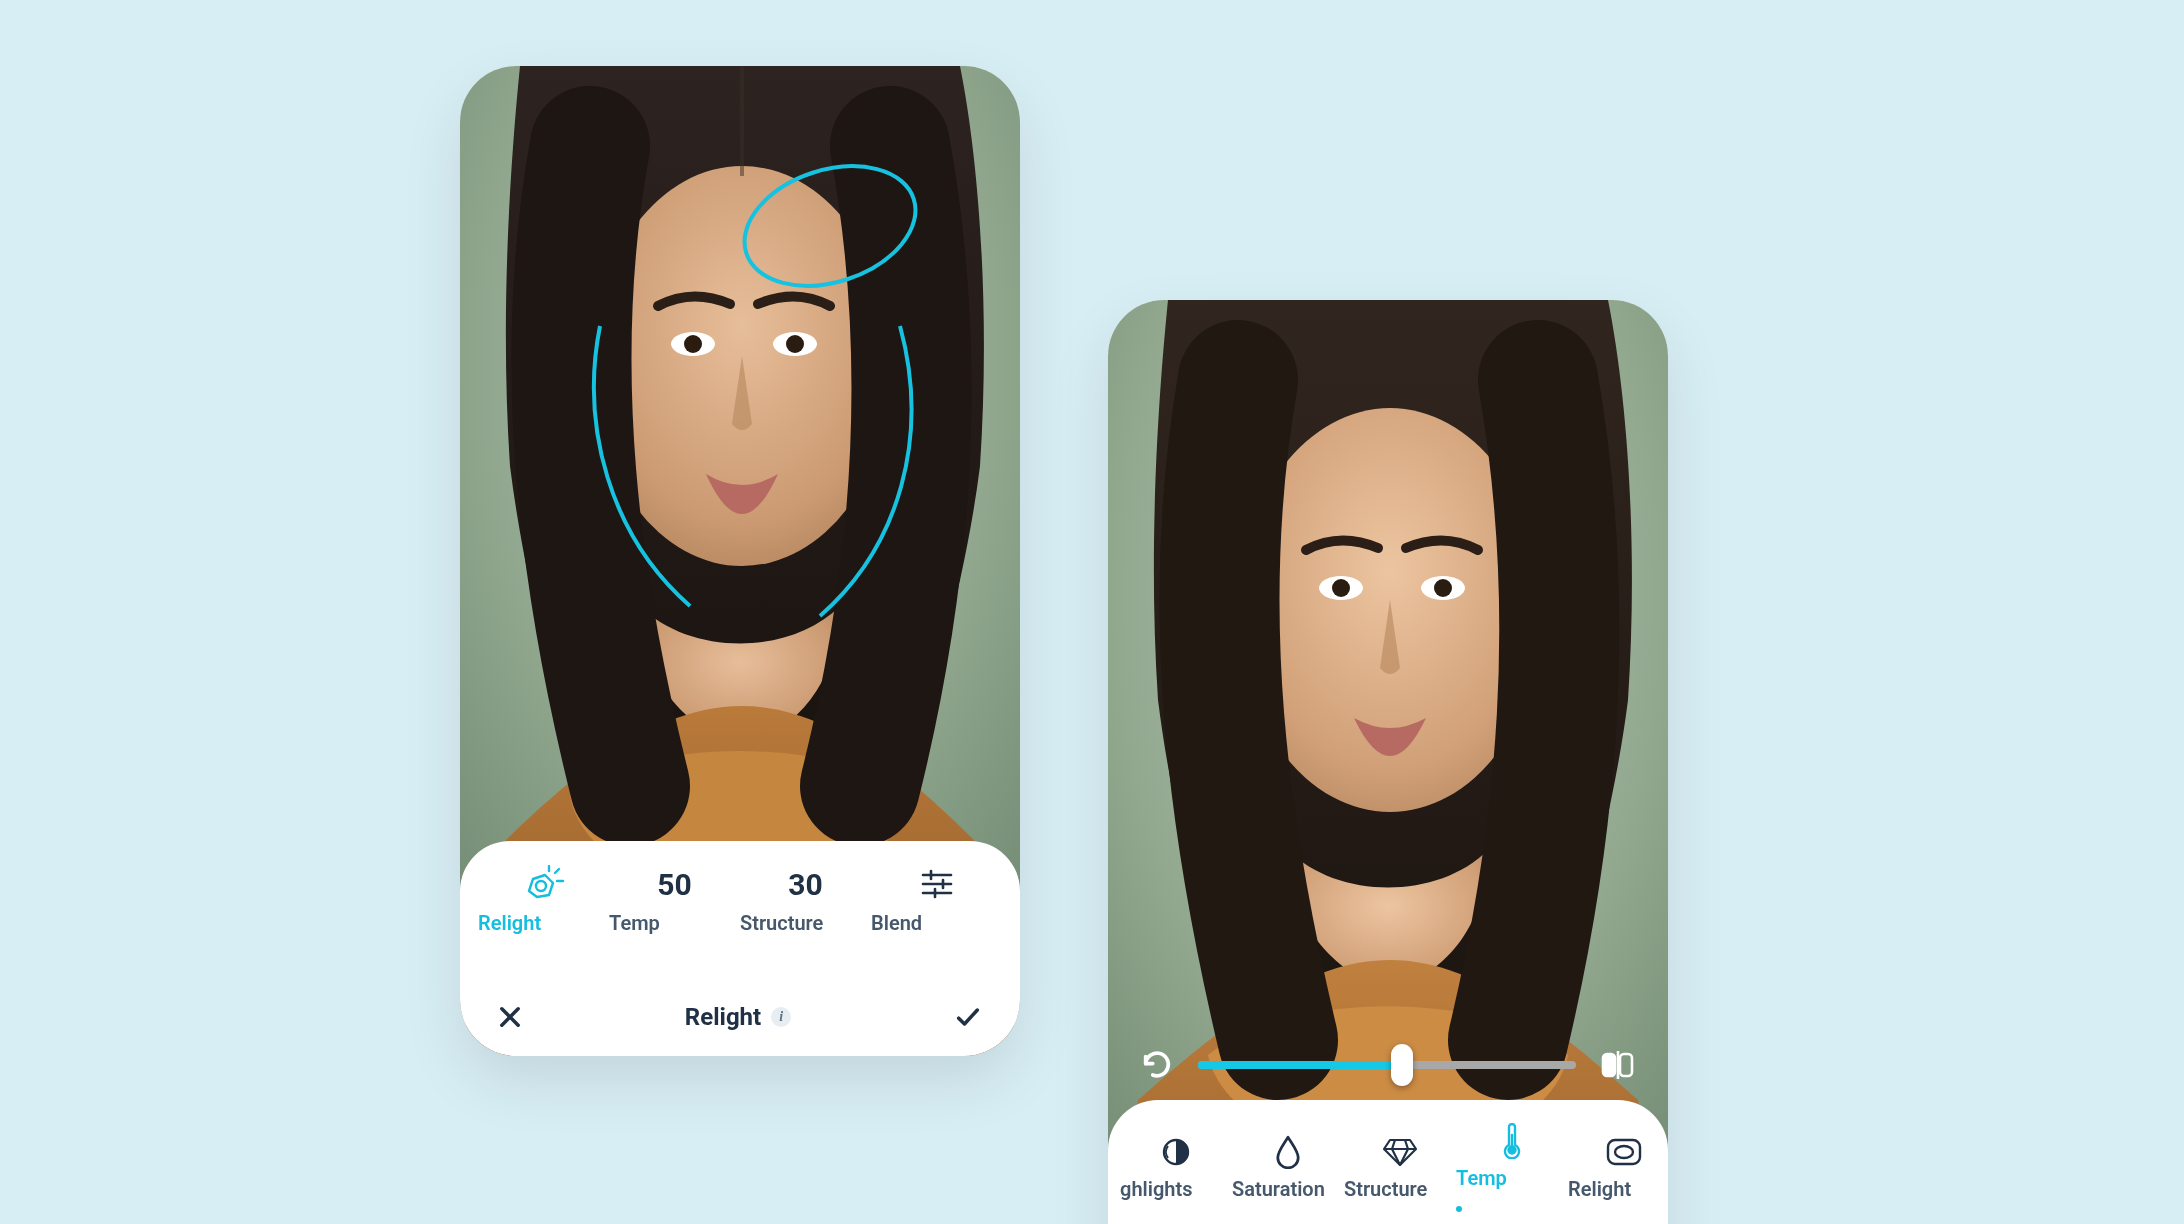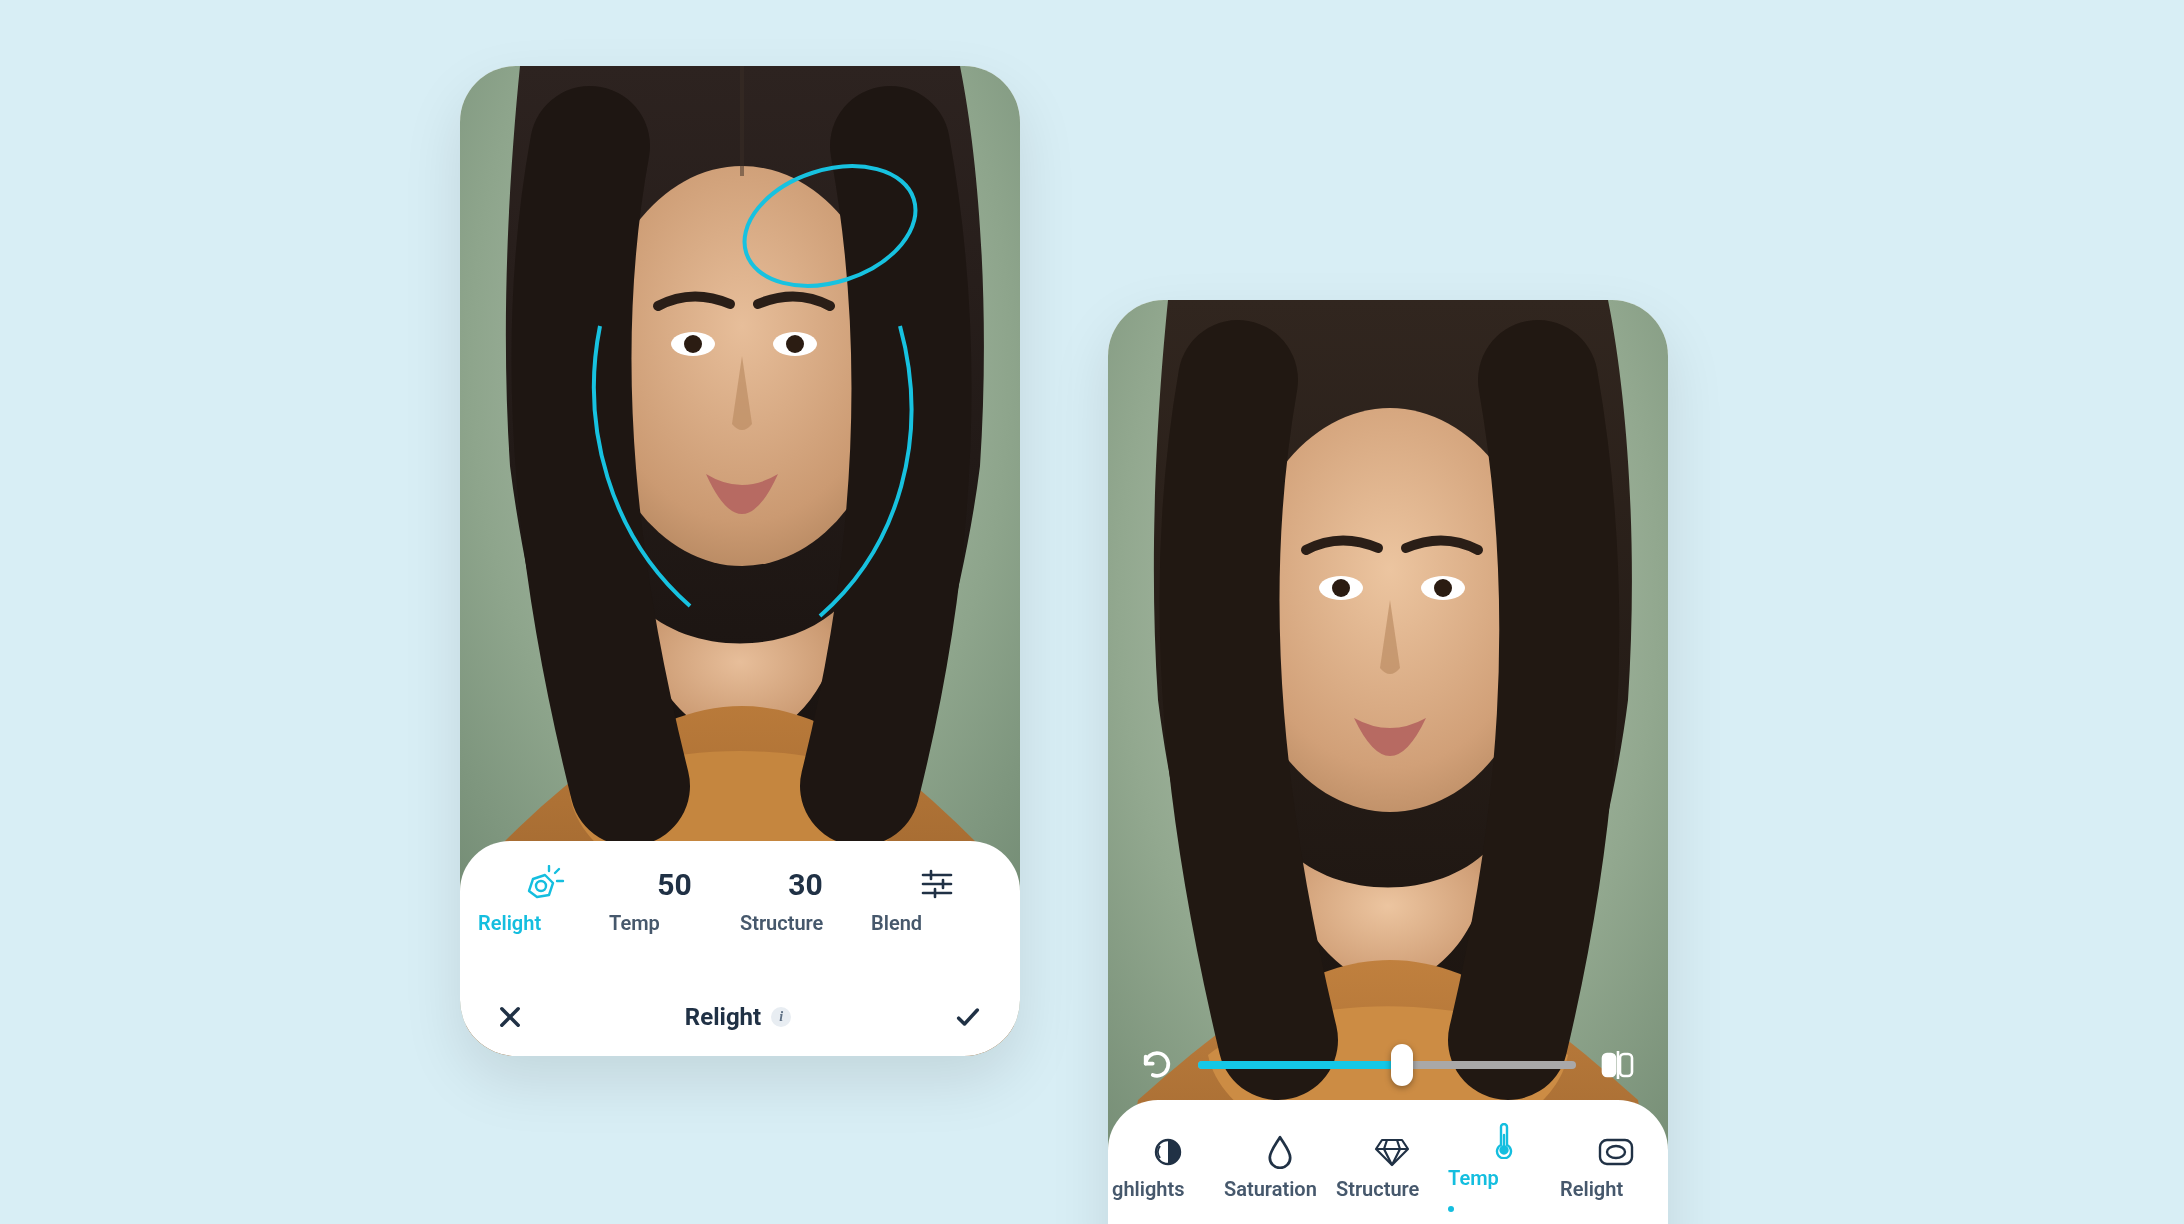--- a/index.html
+++ b/index.html
@@ -97,21 +97,21 @@
     color:#5E7084;
     font-size: 14px;
     font-style: italic;
     font-family: Georgia, serif;
     display:flex; align-items:center; justify-content:center;
     font-weight: 700;
   }
   .icon-btn { cursor:pointer; display:flex; align-items:center; justify-content:center; padding:8px; color:#203145; }
 
   .edit-row .edit-item { flex: 0 0 112px; }
-  .edit-row { justify-content: space-between; padding: 0 4px; }
+  .edit-row { justify-content: space-between; padding: 0 12px; }
   .edit-icon { height: 34px; display:flex; align-items:center; justify-content:center; color:#203145; }
   .edit-item.active .edit-icon { color:#14BEDF; }
   .edit-item.active::after {
     content:"";
     width:6px; height:6px; border-radius:50%;
     background:#14BEDF; margin-top:8px;
   }
 
   .slider-area {
     position:absolute;

